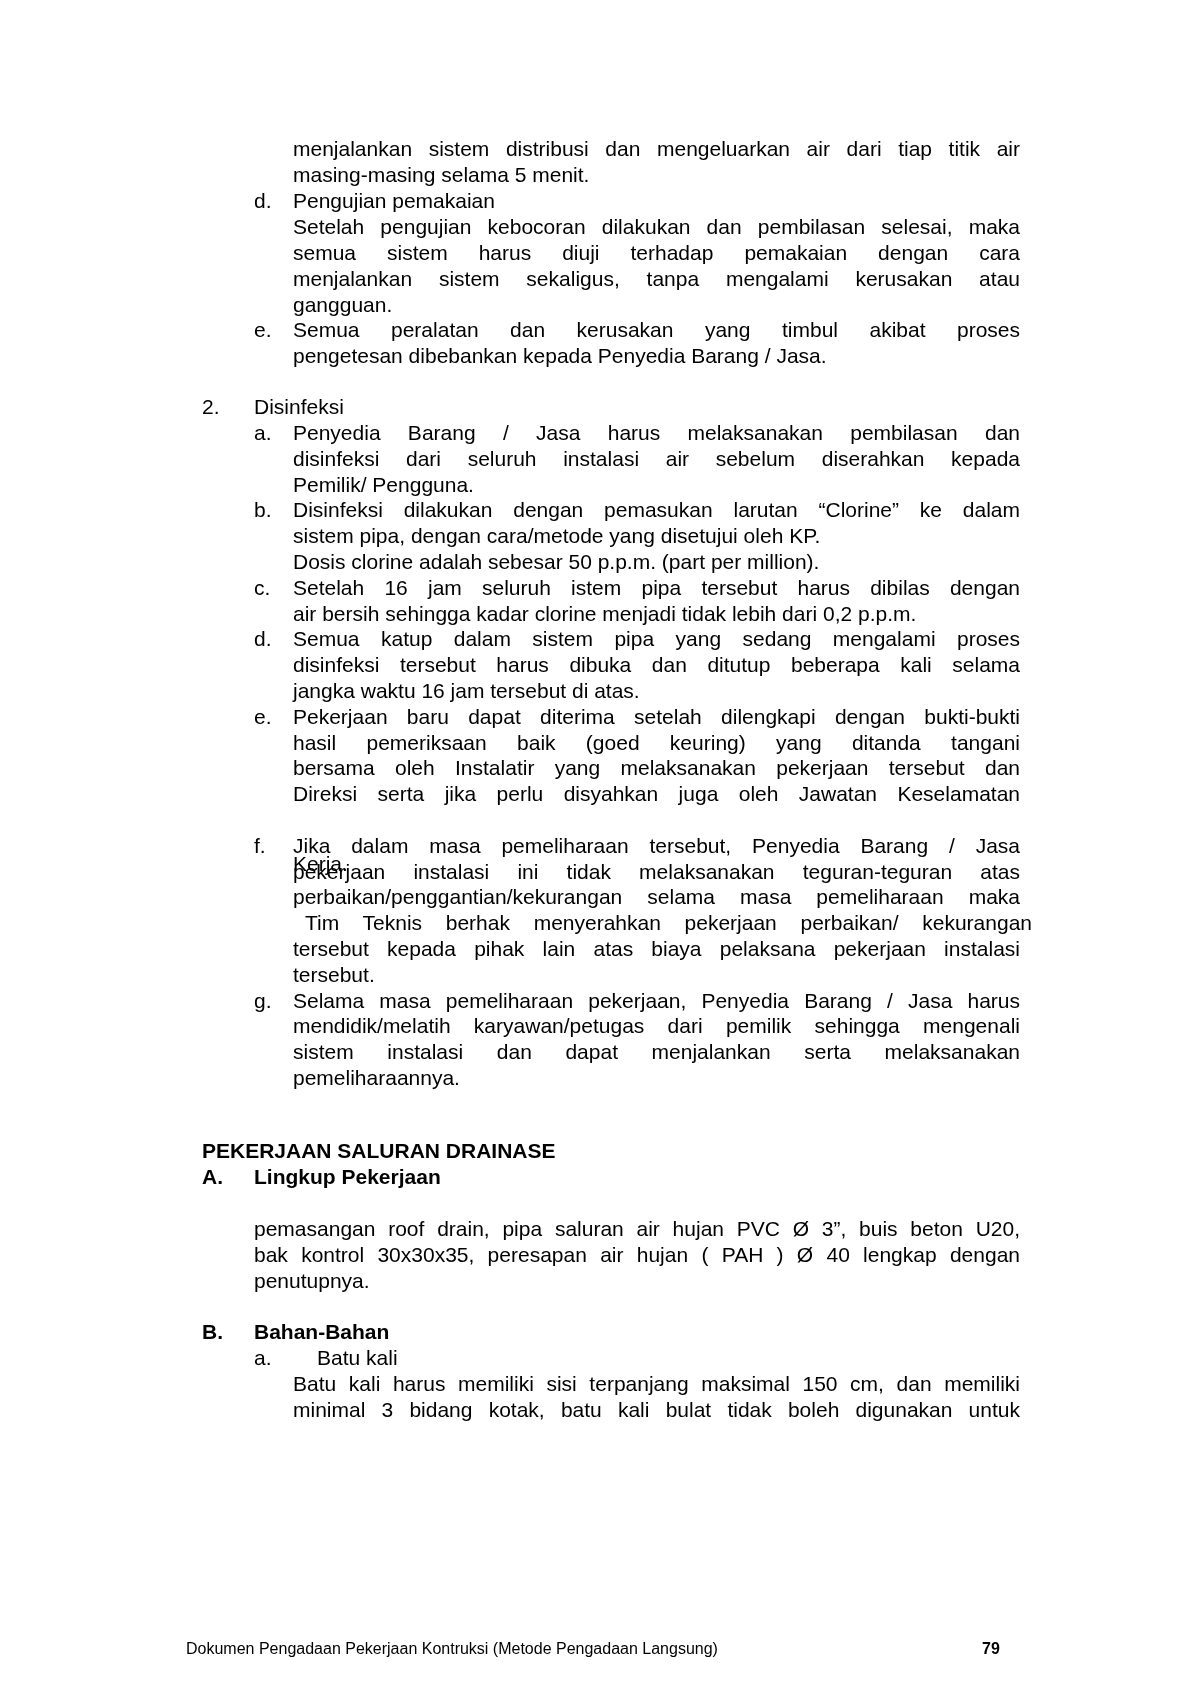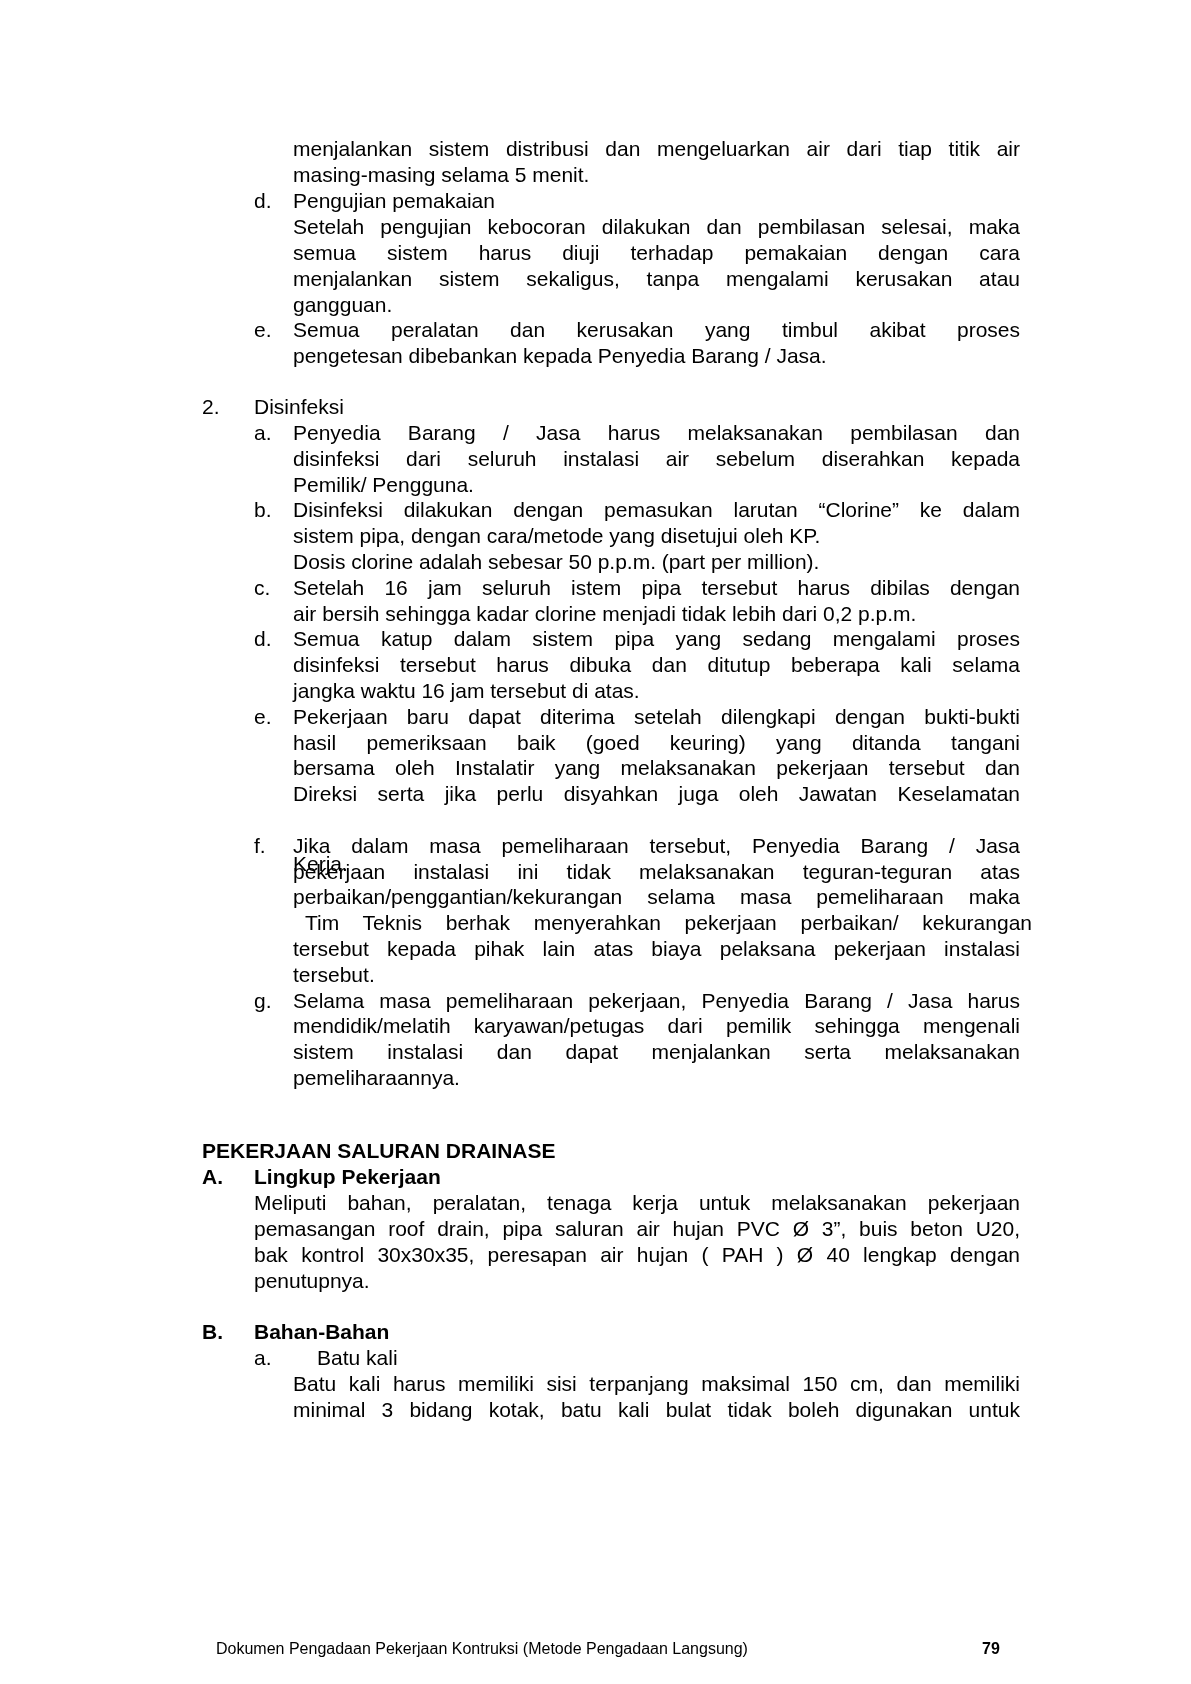--- a/index.html
+++ b/index.html
@@ -65,27 +65,26 @@
       <div class="line" style="left: 254px; top: 986.6px;">g.</div>
       <div class="line just" style="width: 727px; left: 293px; top: 986.6px;">Selama masa pemeliharaan pekerjaan, Penyedia Barang / Jasa harus</div>
       <div class="line just" style="width: 727px; left: 293px; top: 1012.4px;">mendidik/melatih karyawan/petugas dari pemilik sehingga mengenali</div>
       <div class="line just" style="width: 727px; left: 293px; top: 1038.2px;">sistem  instalasi  dan  dapat menjalankan serta melaksanakan</div>
       <div class="line" style="left: 293px; top: 1064px;">pemeliharaannya.</div>
     </div>
 
   <div class="line bold" style="left:202px; top:1137px;">PEKERJAAN SALURAN DRAINASE</div>
   <div class="line bold" style="left:202px; top:1163px;">A.</div>
   <div class="line bold" style="left:254px; top:1163px;">Lingkup Pekerjaan</div>
-  <div class="line just" style="left:254px; top:1189px; width:766px;">Meliputi bahan, peralatan, tenaga kerja untuk melaksanakan pekerjaan</div>
   <div class="line just" style="left:254px; top:1215px; width:766px;">pemasangan roof drain, pipa saluran air hujan PVC Ø 3”, buis beton U20,</div>
   <div class="line just" style="left:254px; top:1241px; width:766px;">bak kontrol 30x30x35, peresapan air hujan ( PAH ) Ø 40 lengkap dengan</div>
   <div class="line" style="left:254px; top:1267px;">penutupnya.</div>
 
   <div class="line bold" style="left:202px; top:1318px;">B.</div>
   <div class="line bold" style="left:254px; top:1318px;">Bahan-Bahan</div>
   <div class="line" style="left:254px; top:1344px;">a.</div>
   <div class="line" style="left:293px; top:1344px;margin-left:24px;">Batu kali</div>
   <div class="line just" style="left:293px; top:1370px; width:727px;">Batu kali harus memiliki sisi terpanjang maksimal 150 cm, dan memiliki</div>
   <div class="line just" style="left:293px; top:1396px; width:727px;">minimal 3 bidang kotak,  batu  kali  bulat  tidak  boleh  digunakan  untuk</div>
 
-  <div class="footer" style="left:216px;">Dokumen Pengadaan Pekerjaan Kontruksi (Metode Pengadaan Langsung)</div>
+  <div class="footer" style="left:186px;">Dokumen Pengadaan Pekerjaan Kontruksi (Metode Pengadaan Langsung)</div>
   <div class="footer bold" style="left:982px;">79</div>
 </div>
 
 </body></html>

